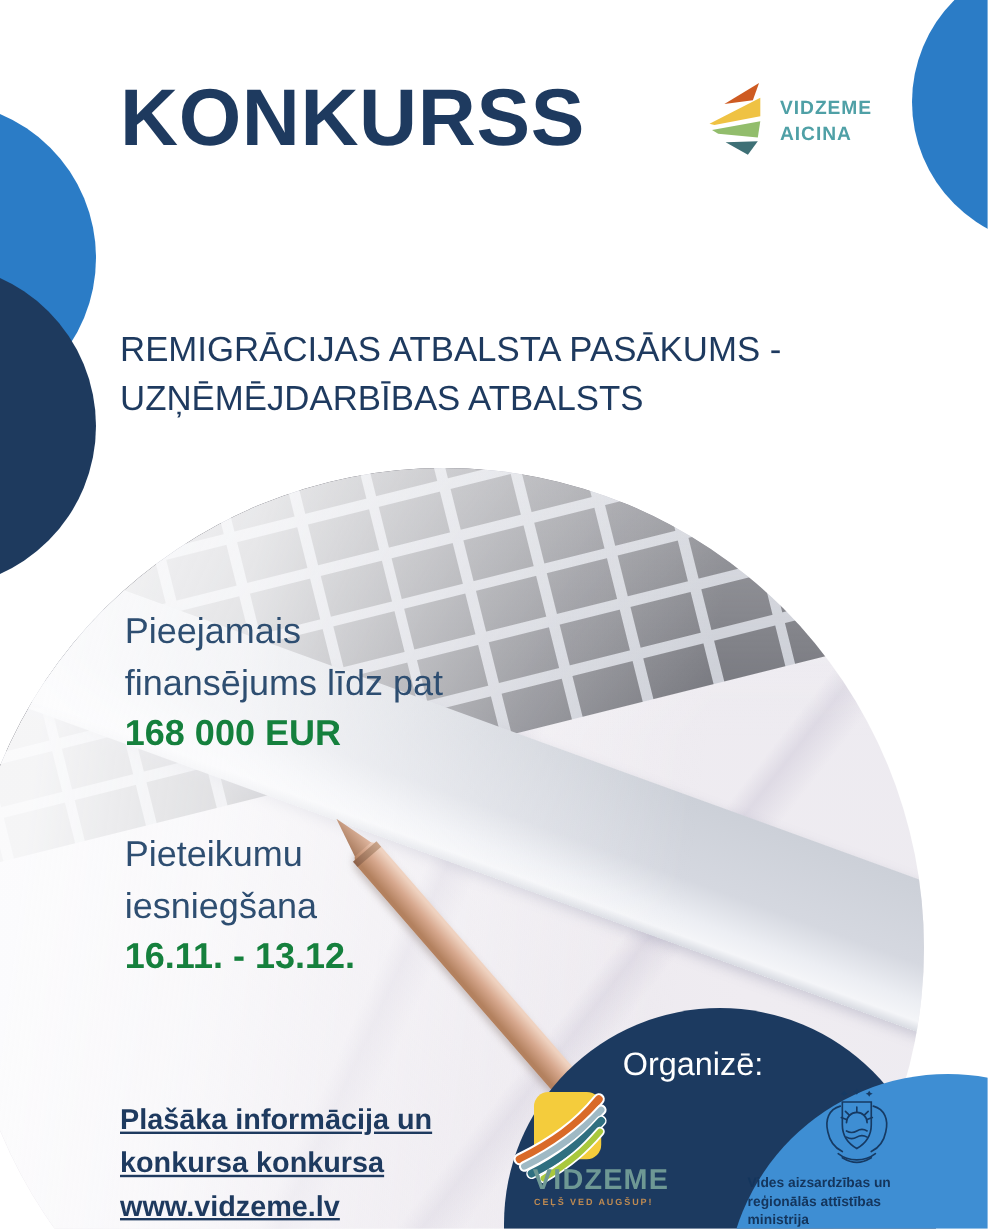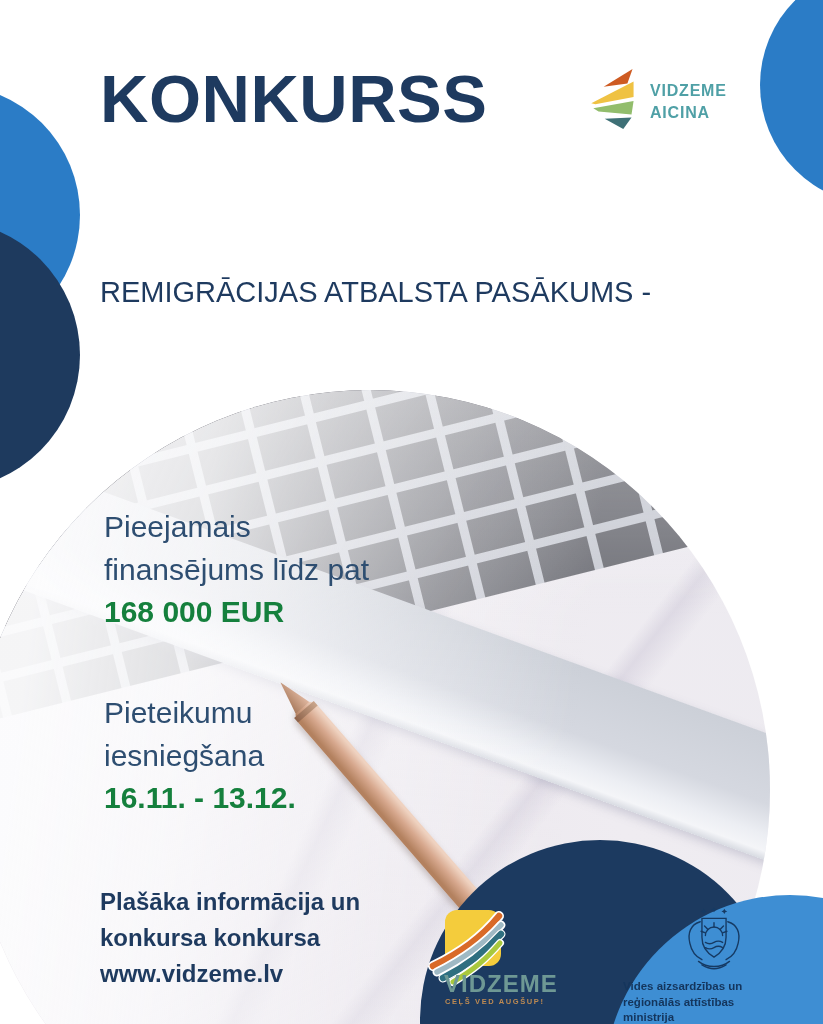--- a/index.html
+++ b/index.html
@@ -65,22 +65,22 @@
   .brand-sub{position:absolute; left:100px; top:140px; font-size:27px; color:#2E4E71;
     line-height:1.42; z-index:10;}
   .aicina{position:absolute; left:588px; top:66px; z-index:10; display:flex; gap:8px;}
   .aicina .txt{margin-top:14px; font-size:16px; font-weight:700; color:#4FA0A6; letter-spacing:.8px; line-height:1.35;}
   .heading{position:absolute; left:100px; top:272px; font-size:29px; font-weight:400;
     color:#1E3A5F; line-height:1.42; z-index:10;}
   .block{position:absolute; left:104px; font-size:30px; color:#2E4E71; line-height:1.42; z-index:10;}
   .block .strong{font-weight:700; color:#15803d;}
   .funding{top:506px;}
   .deadline{top:692px;}
-  .info{position:absolute; left:100px; top:884px; font-size:24px; font-weight:700;
-    color:#1E3A5F; line-height:1.5; z-index:10;}
+  .info{position:absolute; left:100px; top:916px; font-size:24px; font-weight:700;
+    color:#1E3A5F; line-height:1.5; z-index:10;text-decoration:underline;}
 
   
   .circ.org-navy{left:420px; top:840px; width:360px; height:360px; background:#1C3A60; z-index:11;}
   .org-label{position:absolute; left:519px; top:872px; font-size:27px; color:#ffffff; z-index:12;}
   .vlogo{position:absolute; left:421px; top:908px; z-index:12; width:150px;}
   .vlogo .name{position:absolute; left:23px; top:62px; font-size:24px; font-weight:700;
     color:#6E9894; letter-spacing:1px;}
   .vlogo .tag{position:absolute; left:24px; top:89px; font-size:7.5px; font-weight:700;
     color:#BD8A52; letter-spacing:1.6px;}
   .circ.ministry{left:605px; top:895px; width:370px; height:370px; background:#3E8ED3; z-index:13;}
@@ -115,20 +115,21 @@
       <path d="M16,51 L42,50 L34,61 Z" fill="#3E7076"></path>
     </svg>
     <div class="txt">
       <span>VIDZEME</span><br>
       <span>AICINA</span>
     </div>
   </div>
 
   <div class="heading">
     <span>REMIGRĀCIJAS ATBALSTA PASĀKUMS -</span><br>
+    <span>UZŅĒMĒJDARBĪBAS ATBALSTS</span>
   </div>
 
   <div class="block funding">
     <span>Pieejamais</span><br>
     <span>finansējums līdz pat</span><br>
     <span class="strong">168 000 EUR</span>
   </div>
 
   <div class="block deadline">
     <span>Pieteikumu</span><br>
@@ -136,20 +137,21 @@
     <span class="strong">16.11. - 13.12.</span>
   </div>
 
   <div class="info">
     <span>Plašāka informācija un</span><br>
     <span>konkursa konkursa</span><br>
     <span>www.vidzeme.lv</span>
   </div>
 
   <div class="circ org-navy"></div>
+  <div class="org-label">Organizē:</div>
 
   <div class="vlogo">
     <svg width="86" height="80" viewBox="0 0 86 80">
       <rect x="24" y="2" width="56" height="56" rx="12" fill="#F4CC3C"></rect>
       <path d="M78,8 C60,30 40,44 12,58" fill="none" stroke="#FFFFFF" stroke-width="10" stroke-linecap="round"></path>
       <path d="M78,8 C60,30 40,44 12,58" fill="none" stroke="#D96A28" stroke-width="6.5" stroke-linecap="round"></path>
       <path d="M80,17 C62,37 42,51 16,64" fill="none" stroke="#FFFFFF" stroke-width="9" stroke-linecap="round"></path>
       <path d="M80,17 C62,37 42,51 16,64" fill="none" stroke="#9FB9C4" stroke-width="5.5" stroke-linecap="round"></path>
       <path d="M80,26 C64,44 46,58 22,70" fill="none" stroke="#FFFFFF" stroke-width="9" stroke-linecap="round"></path>
       <path d="M80,26 C64,44 46,58 22,70" fill="none" stroke="#2F6F80" stroke-width="6.5" stroke-linecap="round"></path>

